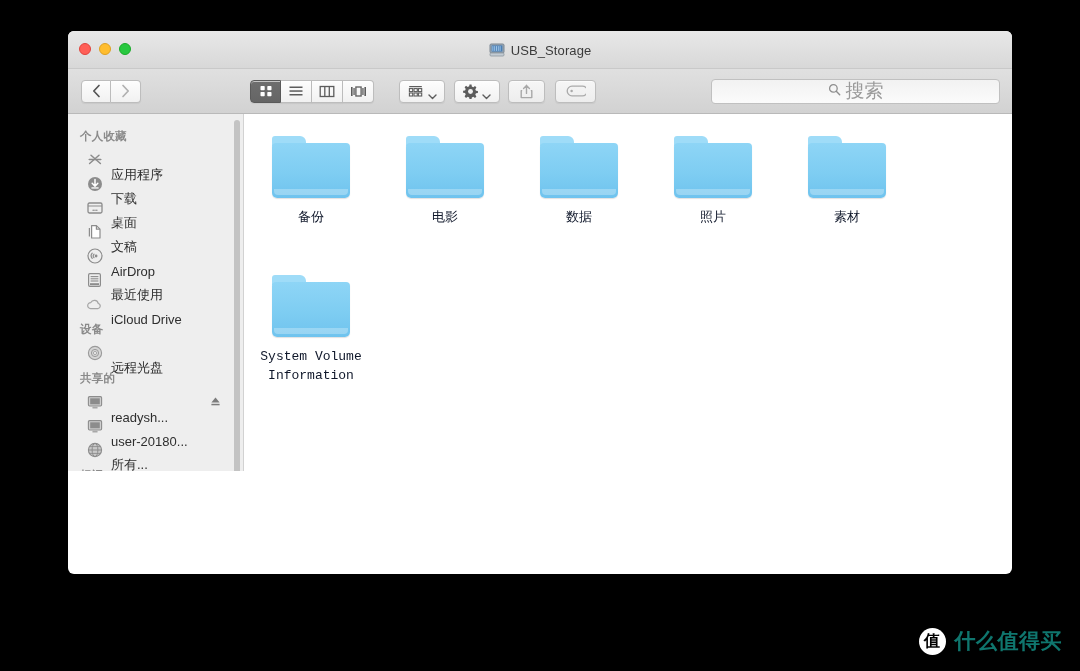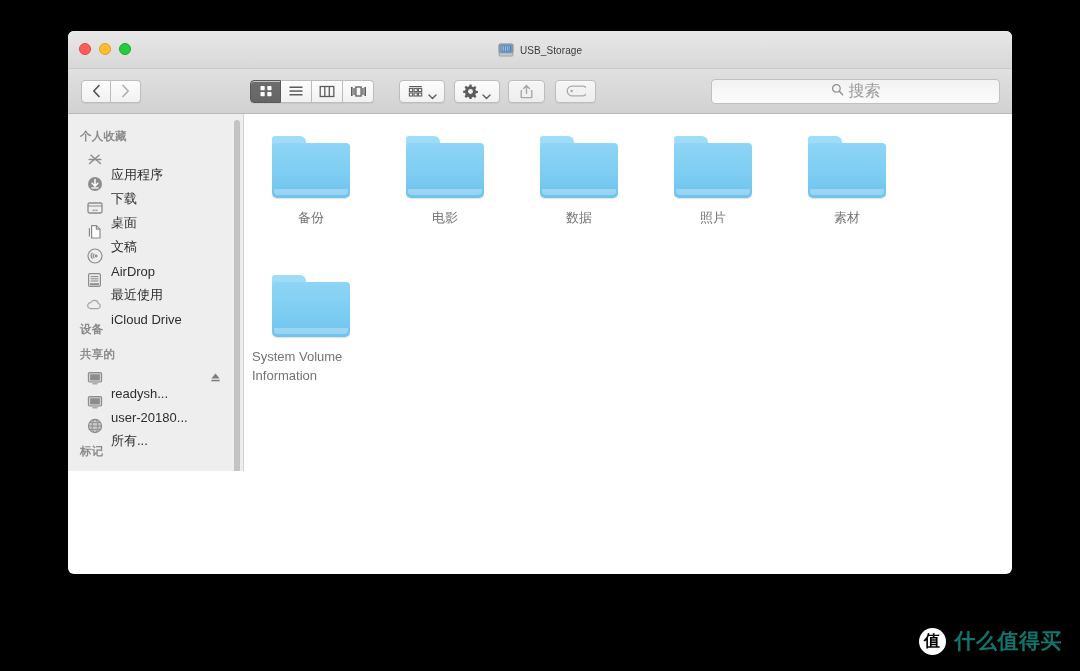--- a/index.html
+++ b/index.html
@@ -32,21 +32,21 @@
   .light { width: 12px; height: 12px; border-radius: 50%; }
   .light.red    { background: #ff5f57; border: .5px solid #e0443e; }
   .light.yellow { background: #ffbd2e; border: .5px solid #dea123; }
   .light.green  { background: #28c840; border: .5px solid #1aab29; }
 
   .title-wrap {
     position: absolute; left: 0; right: 0; top: 0; height: 38px;
     display: flex; align-items: center; justify-content: center; gap: 6px;
   }
   .title-text {
-    font-size: 10px; color: #3b3b3b; font-weight: 500;
+    font-size: 13px; color: #3b3b3b; font-weight: 500;
     letter-spacing: .1px;
   }
   .drive-icon { width: 16px; height: 14px; position: relative; }
 
   
   .toolbar {
     position: relative;
     height: 45px;
     background: linear-gradient(to bottom, #e0e0e0, #d2d2d2);
     border-bottom: 1px solid #b9b9b9;
@@ -80,21 +80,21 @@
                  background: linear-gradient(to bottom,#f6f6f6,#ededed); }
   .tag-btn     { position: absolute; left: 487px; width: 41px;
                  background: linear-gradient(to bottom,#f6f6f6,#ededed); }
 
   .searchfield {
     position: absolute; left: 643px; width: 289px; height: 25px;
     background: linear-gradient(to bottom,#f2f2f2,#fbfbfb);
     border: 1px solid #c0c0c0; border-radius: 4px;
     display: flex; align-items: center; justify-content: center; gap: 5px;
   }
-  .search-placeholder { font-size: 16px; color: #9a9a9a; }
+  .search-placeholder { font-size: 19px; color: #9a9a9a; }
 
   .chev { width: 9px; height: 9px; margin-left: 4px; }
 
   
   .body { display: flex; height: 357px; }
 
   
   .sidebar {
     position: relative;
     width: 176px; flex: 0 0 176px;
@@ -141,22 +141,22 @@
     position: absolute; left: 0; top: 7px; width: 78px; height: 55px;
     background: linear-gradient(to bottom, #8ed5f6 0%, #7ecdf2 55%, #6fc3ee 100%);
     border-radius: 4px 4px 5px 5px;
     box-shadow: 0 1px 1px rgba(0,0,0,.12);
   }
   .folder .lip {
     position: absolute; left: 2px; bottom: 3px; width: 74px; height: 6px;
     background: rgba(255,255,255,.28); border-radius: 0 0 4px 4px;
   }
   .file-name {
-    font-size: 13px; color: #737373; text-align: left;
-    line-height: 19px; max-width: 118px;
+    font-size: 13px; color: #0f172a; text-align: center;
+    line-height: 19px; max-width: 118px; font-family: Liberation Mono, monospace;
   }
 
   
   .watermark {
     position: absolute; right: 18px; bottom: 16px;
     display: flex; align-items: center; gap: 9px;
   }
   .wm-logo {
     width: 27px; height: 27px; border-radius: 50%;
     background: #fff; color: #000;
@@ -395,20 +395,30 @@
           <span class="sb-icon">
             <svg width="17" height="13" viewBox="0 0 17 13">
               <path d="M4.6 10.6 a3 3 0 0 1 .2 -6 a4 4 0 0 1 7.5 .9 a2.6 2.6 0 0 1 -.4 5.1 z" fill="none" stroke="#a5a5a5" stroke-width="1.2" stroke-linejoin="round"></path>
             </svg>
           </span>
           <span class="sb-label">iCloud Drive</span>
         </div>
 
         <div class="sb-header">设备</div>
 
+        <div class="sb-item">
+          <span class="sb-icon">
+            <svg width="16" height="16" viewBox="0 0 16 16">
+              <circle cx="8" cy="8" r="6.6" fill="#d6d6d6" stroke="#9a9a9a" stroke-width="1.1"></circle>
+              <circle cx="8" cy="8" r="3.6" fill="none" stroke="#9a9a9a" stroke-width="1"></circle>
+              <circle cx="8" cy="8" r="1.5" fill="#fff" stroke="#9a9a9a" stroke-width=".9"></circle>
+            </svg>
+          </span>
+          <span class="sb-label">远程光盘</span>
+        </div>
 
         <div class="sb-header">共享的</div>
 
         <div class="sb-item">
           <span class="sb-icon">
             <svg width="16" height="15" viewBox="0 0 16 15">
               <rect x="1.4" y="1.6" width="13.2" height="9.4" rx="1.2" fill="#cfcfcf" stroke="#8c8c8c" stroke-width="1.1"></rect>
               <rect x="3.2" y="3.3" width="9.6" height="6" fill="#8c8c8c"></rect>
               <rect x="5.4" y="11.8" width="5.2" height="1.8" rx=".6" fill="#a8a8a8"></rect>
             </svg>

